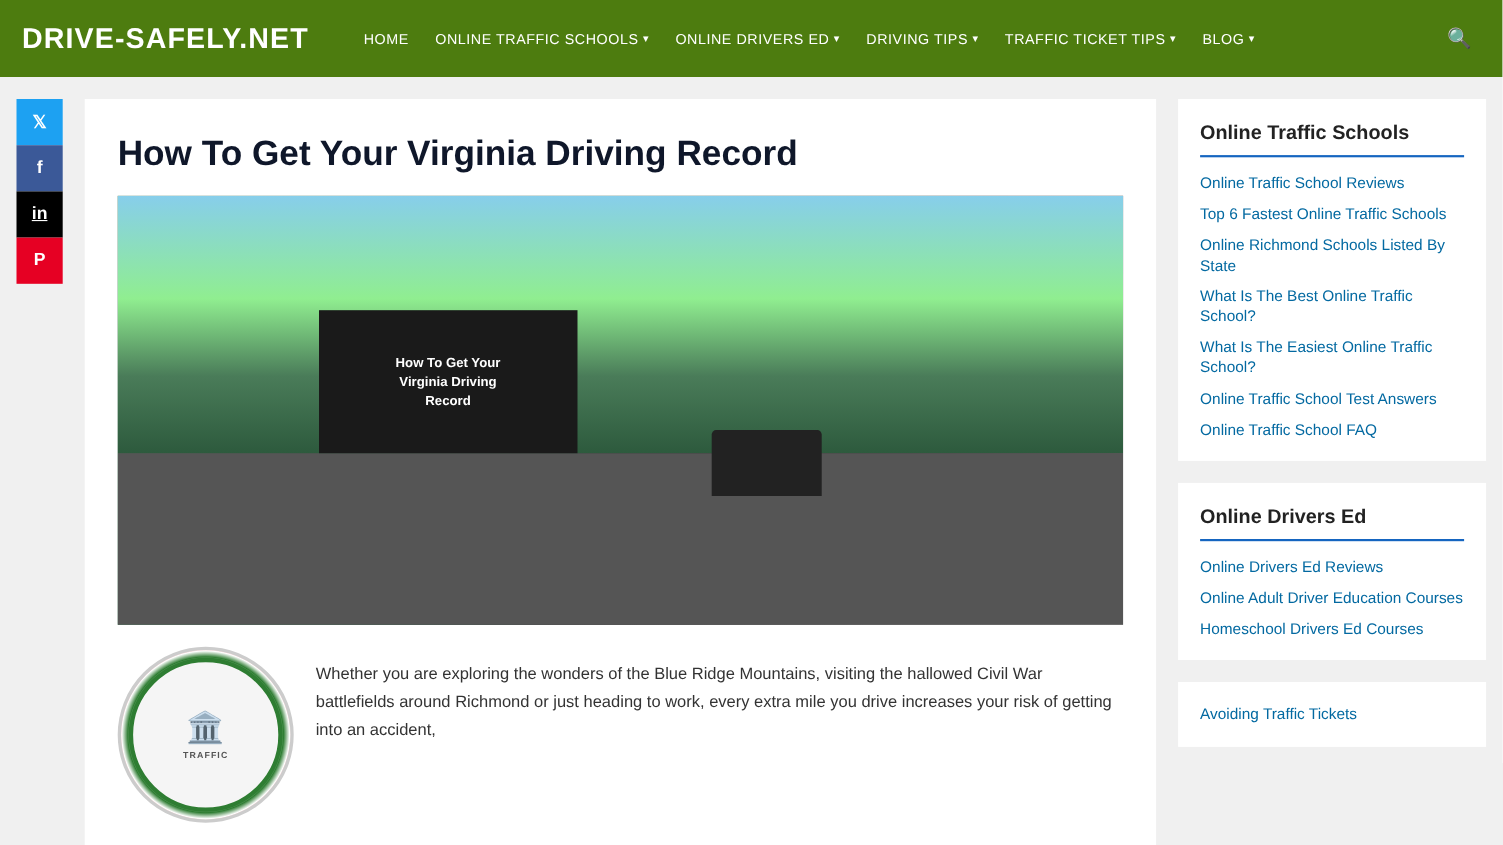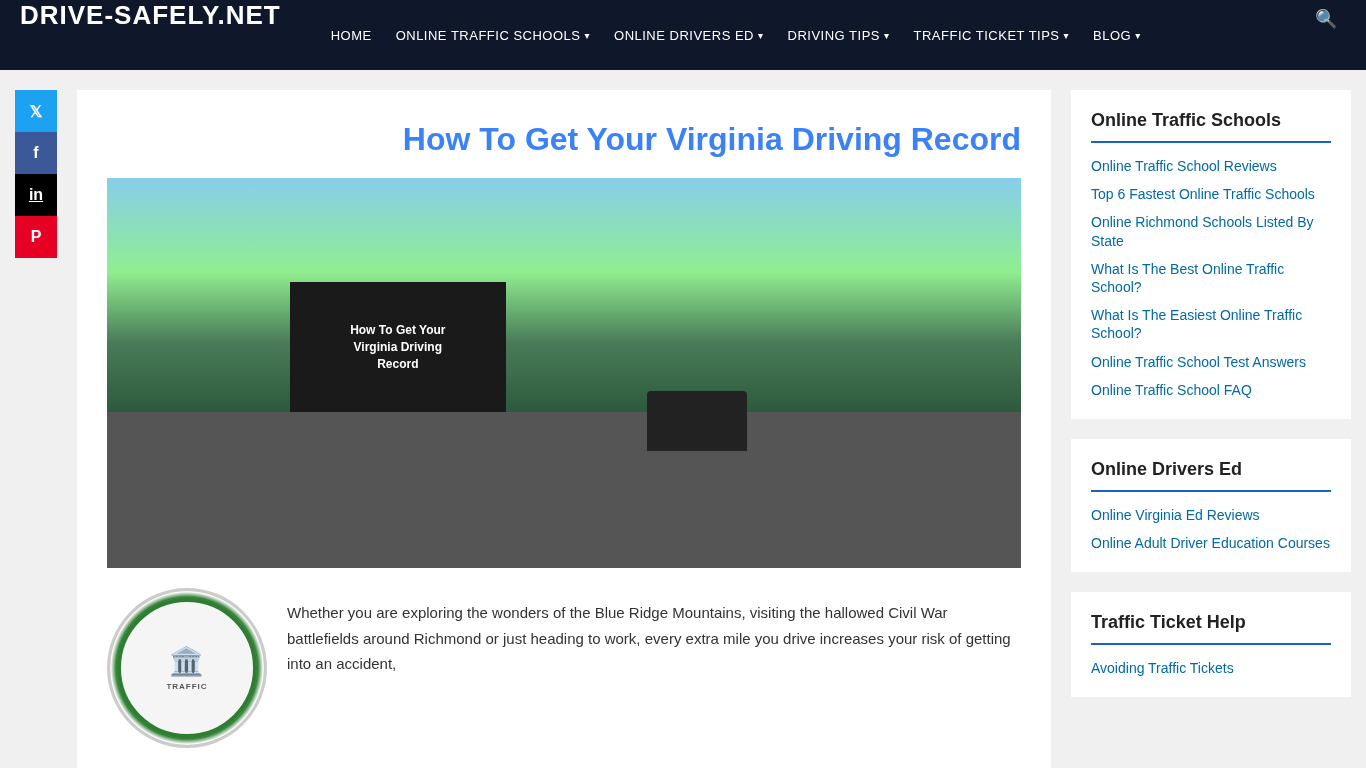--- a/index.html
+++ b/index.html
@@ -1,21 +1,22 @@
 <!DOCTYPE html>
 <html><head>
   <meta charset="utf-8">
   <style>
     * { box-sizing: border-box; margin: 0; padding: 0; }
     body { font-family: Arial, sans-serif; background: #f0f0f0; color: #333; }
 
     
     .site-header {
-      background: #0f172a;
-      display: flex;
+      background: #4d7c0f;
+      display: flex;
+      align-items: center;
       padding: 0 20px;
       min-height: 70px;
     }
     .site-logo {
       color: #fff;
       font-size: 26px;
       font-weight: 900;
       letter-spacing: 1px;
       text-decoration: none;
       white-space: nowrap;
@@ -89,24 +90,23 @@
     
     .main-content {
       flex: 1;
       background: #fff;
       padding: 30px;
       min-width: 0;
     }
     .article-title {
       font-size: 32px;
       font-weight: 700;
-      color: #3b82f6;
+      color: #0f172a;
       margin-bottom: 20px;
       line-height: 1.2;
-      text-align: right;
     }
     .article-image-wrapper {
       width: 100%;
       margin-bottom: 20px;
     }
     .article-hero-image {
       width: 100%;
       height: 390px;
       background: linear-gradient(135deg, #4a7c59 0%, #2d5a3d 30%, #1a3a2a 50%, #222 60%, #333 70%, #555 85%, #777 100%);
       position: relative;
@@ -231,21 +231,21 @@
       width: 100px;
       height: 60px;
       background: #222;
       border-radius: 4px 4px 0 0;
     }
     .billboard {
       position: absolute;
       bottom: 40%;
       left: 20%;
       background: #1a1a1a;
-      width: 216px;
+      width: 235px;
       height: 130px;
       display: flex;
       align-items: center;
       justify-content: center;
     }
     .billboard-text {
       color: #fff;
       font-size: 12px;
       text-align: center;
       font-weight: bold;
@@ -322,24 +322,24 @@
           <a class="widget-link">Online Richmond Schools Listed By State</a>
           <a class="widget-link">What Is The Best Online Traffic School?</a>
           <a class="widget-link">What Is The Easiest Online Traffic School?</a>
           <a class="widget-link">Online Traffic School Test Answers</a>
           <a class="widget-link">Online Traffic School FAQ</a>
         </div>
       </div>
       <div class="sidebar-widget">
         <div class="widget-title">Online Drivers Ed</div>
         <div class="widget-links">
-          <a class="widget-link">Online Virginia Ed Reviews</a>
+          <a class="widget-link">Online Drivers Ed Reviews</a>
           <a class="widget-link">Online Adult Driver Education Courses</a>
+          <a class="widget-link">Homeschool Drivers Ed Courses</a>
         </div>
       </div>
       <div class="sidebar-widget">
-        <div class="widget-title">Traffic Ticket Help</div>
         <div class="widget-links">
           <a class="widget-link">Avoiding Traffic Tickets</a>
         </div>
       </div>
     </aside>
 </div>
 
 </body></html>

